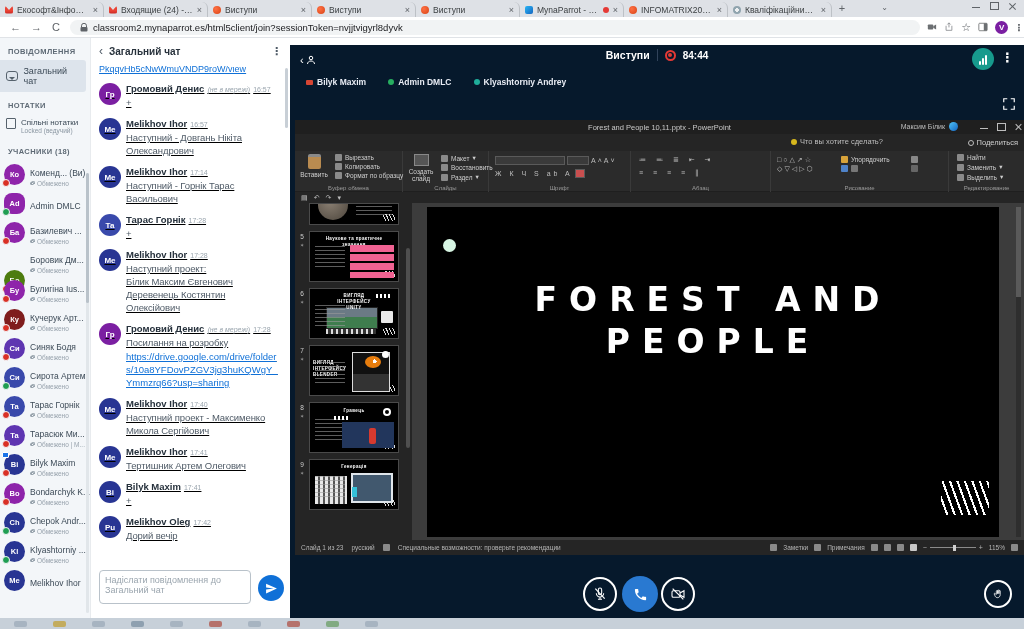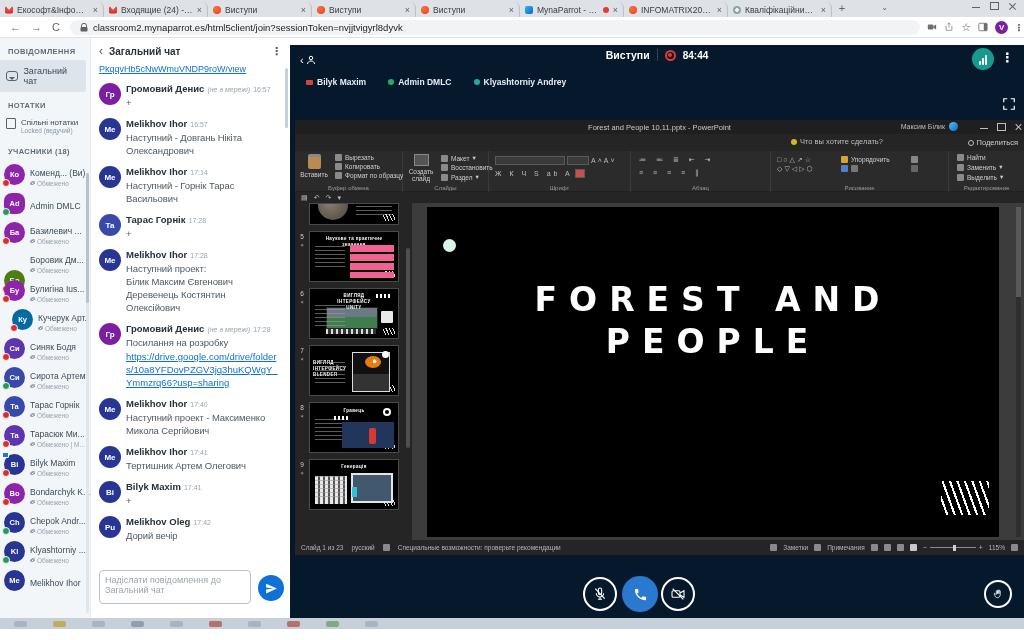--- a/index.html
+++ b/index.html
@@ -65,21 +65,21 @@
   .mlock::before{content:"";position:absolute;left:0px;top:-2px;width:2px;height:2px;border:1px solid #98a3ad;border-bottom:none;border-radius:2px 2px 0 0;}
   #sb-scroll{position:absolute;right:1px;top:135px;width:3px;height:440px;background:#e1e6ea;border-radius:2px;}
   #sb-thumb{position:absolute;right:1px;top:135px;width:3px;height:130px;background:#b9c2ca;border-radius:2px;}
 
   
   #chat{position:absolute;top:38px;left:90px;width:200px;height:580px;background:#fff;border-left:1px solid #e8ebee;}
   #chat-head{display:flex;align-items:center;height:26px;padding:0 8px;gap:6px;}
   #chat-head .back{color:#4e5a66;font-size:12px;}
   #chat-head .ttl{font-size:10px;font-weight:bold;color:#28323c;flex:1;}
   #chat-head .kb{color:#4e5a66;font-size:11px;font-weight:bold;}
-  #chat-msgs{position:absolute;top:28px;left:0;width:192px;height:500px;overflow:hidden;padding:0 4px 0 8px;}
+  #chat-msgs{position:absolute;top:28px;left:0;width:192px;height:500px;overflow:hidden;padding:0 4px 0 8px;text-decoration:underline;}
   #toplink{font-size:9px;color:#0f70d7;text-decoration:underline;white-space:nowrap;overflow:hidden;margin-top:-2px;}
   .msg{display:flex;gap:5px;margin-top:9px;}
   .cav{width:22px;height:22px;border-radius:50%;color:#fff;font-size:8px;font-weight:bold;display:flex;align-items:center;justify-content:center;flex:0 0 auto;}
   .mbody{min-width:0;flex:1;}
   .mhead{display:flex;align-items:baseline;gap:3px;white-space:nowrap;}
   .mname{font-size:9.5px;font-weight:bold;color:#26313c;}
   .msfx{font-size:7px;color:#9aa5ae;font-style:italic;}
   .mtime{font-size:7px;color:#9aa5ae;}
   .mtxt{font-size:9.5px;color:#4e5a66;line-height:13px;white-space:pre-line;margin-top:2px;letter-spacing:-.1px;}
   .mlink{font-size:9.5px;color:#0f70d7;text-decoration:underline;line-height:13px;word-break:break-all;margin-top:1px;}
@@ -382,21 +382,21 @@
           </span>
           <span class="pcol">
             <span class="pname">Булигіна Ius...</span>
             <span class="psub">
               <i class="mlock"></i>
               <span>Обмежено</span>
             </span>
           </span>
         </div>
         <div class="prow">
-          <span class="pav" style="background: #0369a1; margin-left: 8px;">
+          <span class="pav" style="background: #7f1d1d;">
             <span>Ку</span>
             <i class="pbadge red"></i>
 
           </span>
           <span class="pcol">
             <span class="pname">Кучерук Арт...</span>
             <span class="psub">
               <i class="mlock"></i>
               <span>Обмежено</span>
             </span>

